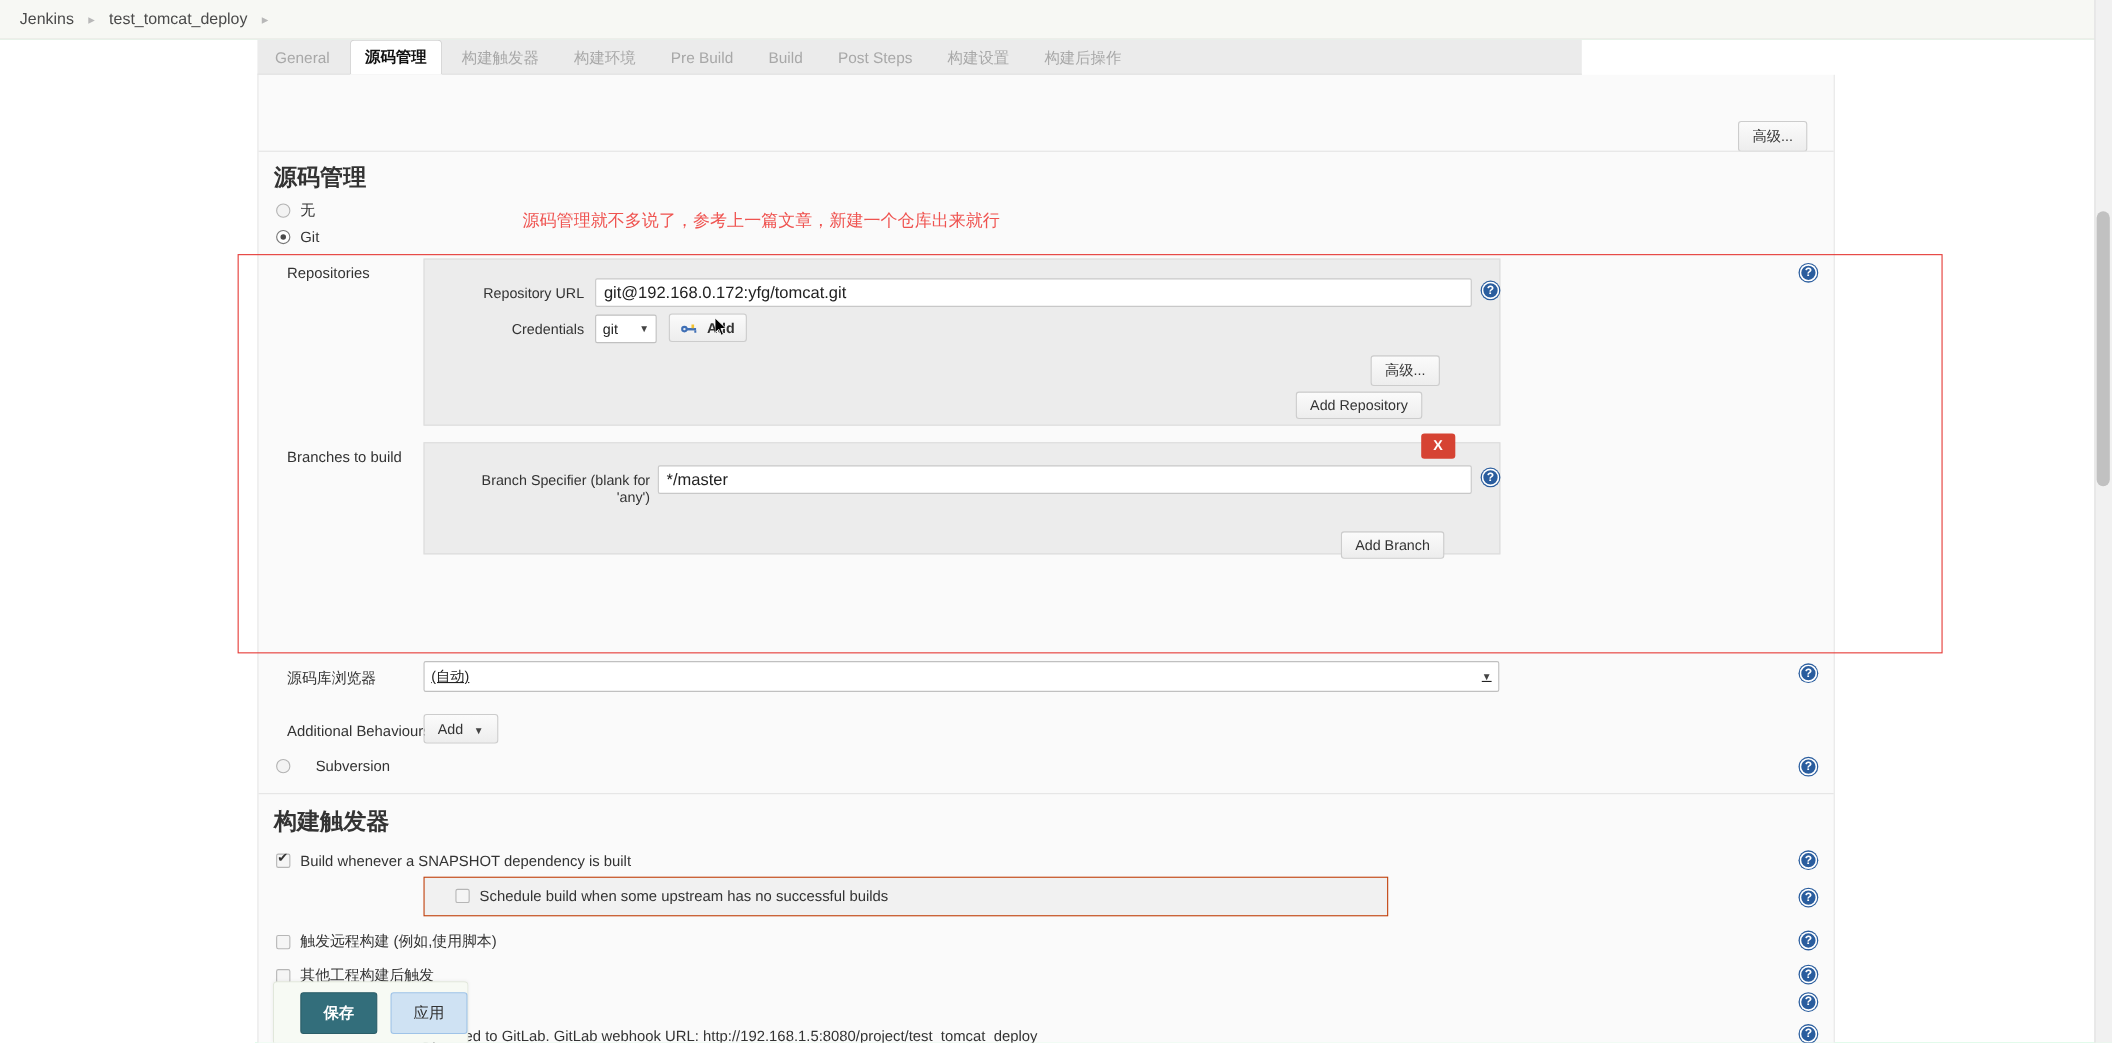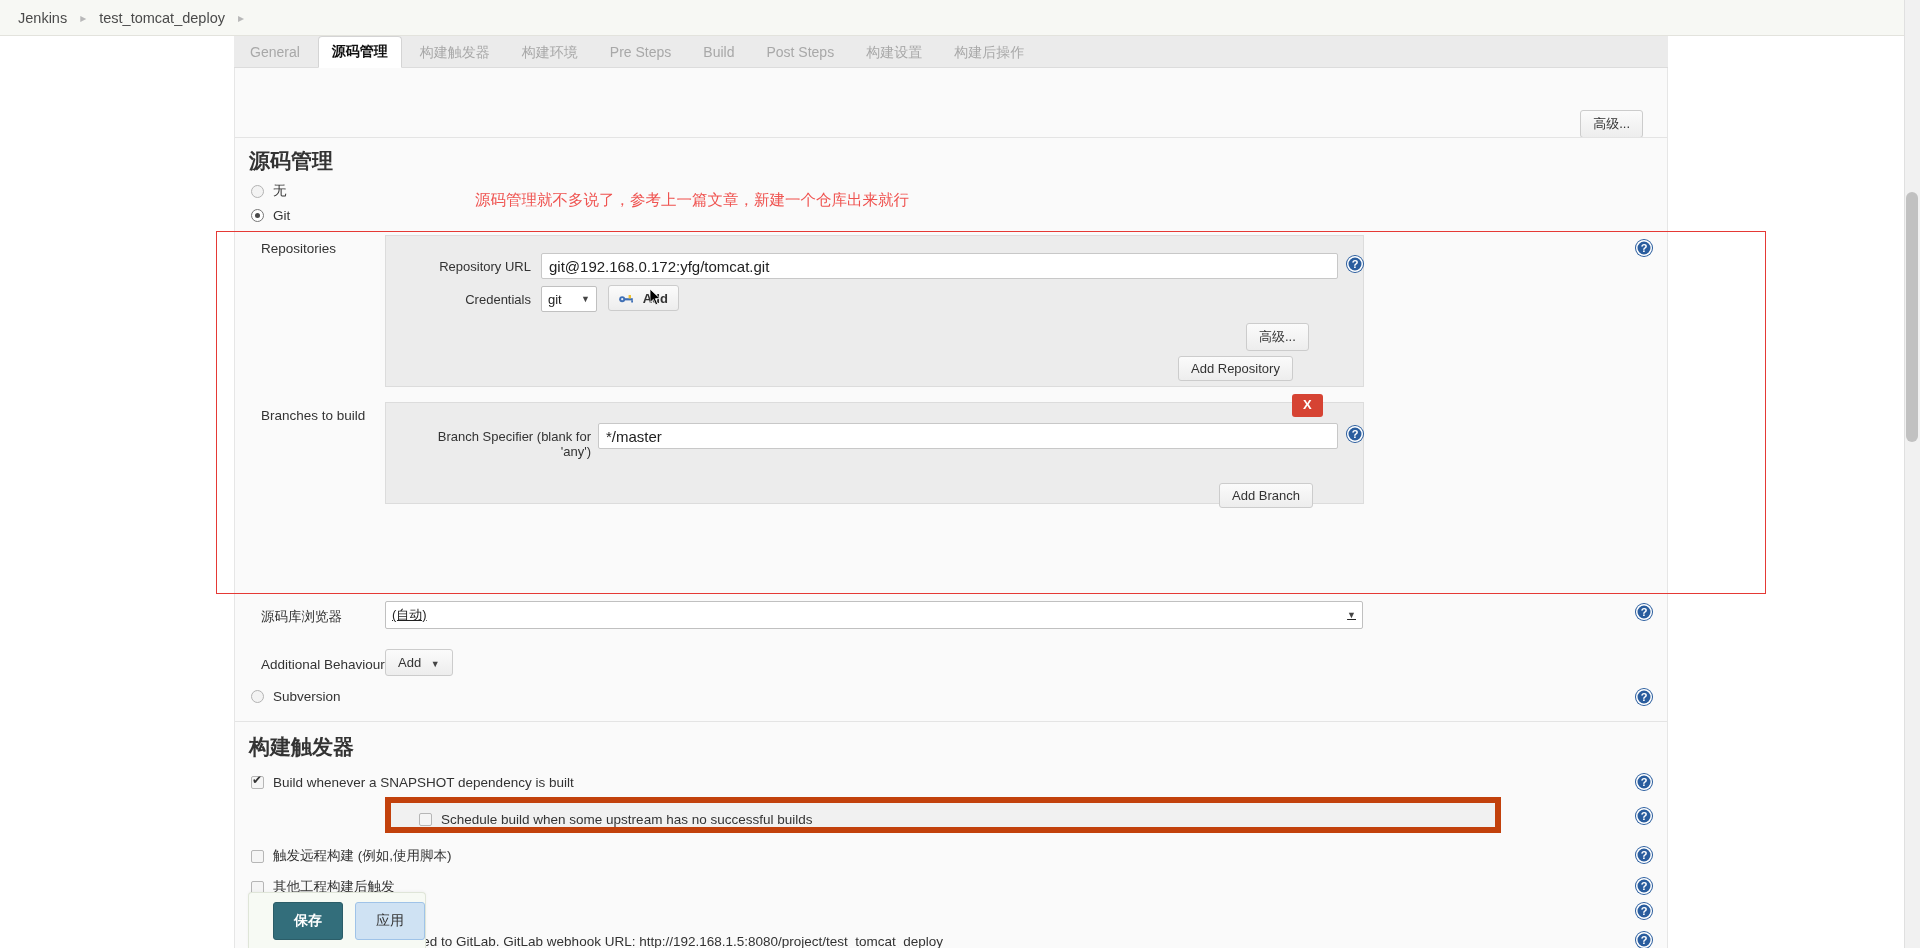--- a/index.html
+++ b/index.html
@@ -23,21 +23,21 @@
     padding-left: 18px;
   }
   .crumb { color: #4a4a4a; font-size: 14.5px; }
   .crumb-sep { color: #b8b8b8; font-size: 12px; margin: 0 13px; }
 
   
   .page-body { position: absolute; top: 36px; left: 0; width: 1920px; height: 912px; background:#fff; }
 
   
   .tabbar {
-    position: absolute; left: 234px; top: 0px; width: 1434px; height: 32px;
+    position: absolute; left: 234px; top: 0px; width: 1204px; height: 32px;
     background: #ebebeb;
     border-bottom: 1px solid #dcdcdc;
     display: flex; align-items: flex-end;
   }
   .tab {
     font-size: 14px; color: #a8a8a8;
     padding: 6px 13px 7px 13px; margin: 0 2px -1px 2px;
     white-space: nowrap; cursor: pointer;
     border: 1px solid transparent; border-bottom: none;
     border-radius: 4px 4px 0 0;
@@ -206,21 +206,21 @@
     <span class="crumb-sep">▸</span>
   </div>
 
   <div class="page-body">
 
     <div class="tabbar">
       <div class="tab">General</div>
       <div class="tab active">源码管理</div>
       <div class="tab">构建触发器</div>
       <div class="tab">构建环境</div>
-      <div class="tab">Pre Steps</div>
+      <div class="tab">Pre Build</div>
       <div class="tab">Build</div>
       <div class="tab">Post Steps</div>
       <div class="tab">构建设置</div>
       <div class="tab">构建后操作</div>
     </div>
 
     <div class="card-inner">
 
       <div class="top-adv-row">
         <span class="btn">高级...</span>
@@ -294,37 +294,37 @@
         <span class="caret">▼</span>
       </div>
       <div class="help-icon" style="position:absolute; left:1401px; top:536px;">?</div>
 
       <div class="field-label" style="position:absolute; left:26px; top:589px;">Additional Behaviours</div>
       <div class="btn" style="position:absolute; left:150px; top:581px; padding:5px 12px;text-align:center;">
         <span>Add</span>
         <span class="caret" style="margin-left:6px;">▼</span>
       </div>
 
-      <div class="radio-row" style="position:absolute; left:16px; top:621px;">
+      <div class="radio-row" style="position:absolute; left:16px; top:621px;gap:14px;">
         <span class="radio"></span>
         <span class="radio-label">Subversion</span>
       </div>
       <div class="help-icon" style="position:absolute; left:1401px; top:621px;">?</div>
 
       <div class="section-divider" style="top:653px;"></div>
 
       <div class="section-title" style="position:absolute; left:14px; top:665px;">构建触发器</div>
 
       <div style="position:absolute; left:16px; top:707px; display:flex; align-items:center;">
         <span class="cb checked"></span>
         <span class="cb-label">Build whenever a SNAPSHOT dependency is built</span>
       </div>
       <div class="help-icon" style="position:absolute; left:1401px; top:706px;">?</div>
 
-      <div style="position:absolute; left:150px; top:729px; width:1116px; height:36px; background:#f1f1f1; border:6px solid #c2410c;">
+      <div style="position:absolute; left:150px; top:729px; width:877px; height:36px; background:#f1f1f1; border:1px solid #c2410c;">
         <div style="position:absolute; left:28px; top:9px; display:flex; align-items:center;">
           <span class="cb"></span>
           <span class="cb-label">Schedule build when some upstream has no successful builds</span>
         </div>
       </div>
       <div class="help-icon" style="position:absolute; left:1401px; top:740px;">?</div>
 
       <div style="position:absolute; left:16px; top:779px; display:flex; align-items:center;">
         <span class="cb"></span>
         <span class="cb-label">触发远程构建 (例如,使用脚本)</span>

